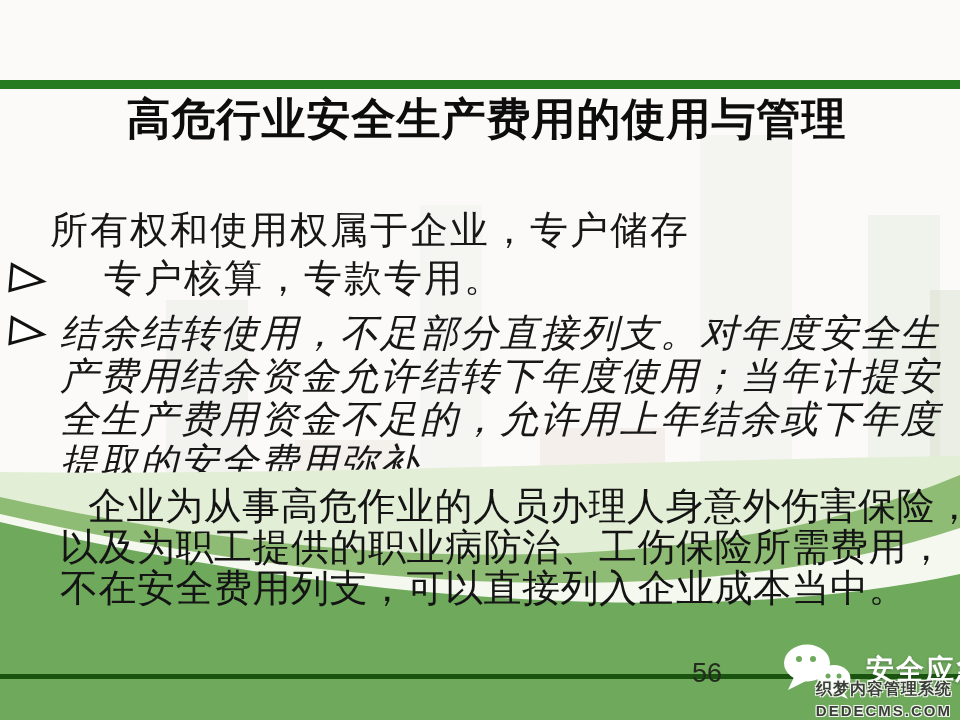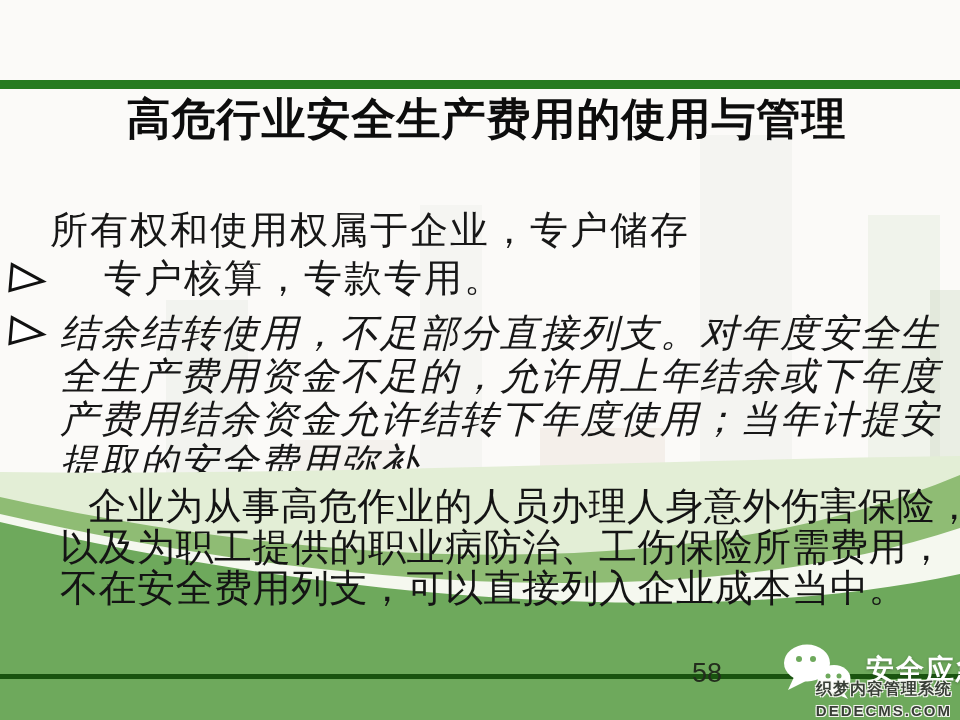--- a/index.html
+++ b/index.html
@@ -81,40 +81,40 @@
   </span>
   <div class="bodytext b1">专户核算，专款专用。</div>
 
   <span class="arrow a2">
     <svg width="46" height="40" viewBox="0 0 46 40">
       <polygon points="7,5 39,19 7,31" fill="#ffffff" stroke="#111111" stroke-width="3" transform="rotate(5 23 18)"></polygon>
     </svg>
   </span>
   <div class="bodytext b2">
     <div>结余结转使用，不足部分直接列支。对年度安全生</div>
+    <div>产费用结余资金允许结转下年度使用；当年计提安</div>
     <div>全生产费用资金不足的，允许用上年结余或下年度</div>
-    <div>产费用结余资金允许结转下年度使用；当年计提安</div>
     <div>提取的安全费用弥补。</div>
   </div>
 
   <svg class="swoosh" viewBox="0 0 960 270" preserveAspectRatio="none">
     <path d="M0,22 C320,26 640,10 960,6 L960,270 L0,270 Z" fill="#e3eed6"></path>
     <path d="M0,47 C330,120 700,135 960,25 L960,270 L0,270 Z" fill="#8fbc74"></path>
     <path d="M0,64 C330,140 700,165 960,78 L960,270 L0,270 Z" fill="#f5f8ef"></path>
     <path d="M0,72 C330,150 700,180 960,124 L960,270 L0,270 Z" fill="#6ea95c"></path>
   </svg>
 
   <div class="para">
     <div class="indent">企业为从事高危作业的人员办理人身意外伤害保险，</div>
     <div>以及为职工提供的职业病防治、工伤保险所需费用，</div>
     <div>不在安全费用列支，可以直接列入企业成本当中。</div>
   </div>
 
   <div class="footer-rule"></div>
-  <div class="pagenum">58</div>
+  <div class="pagenum">56</div>
 
   <div class="logo">
     <svg width="86" height="60" viewBox="0 0 86 60">
       <ellipse cx="27" cy="21" rx="23" ry="18.5" fill="#ffffff"></ellipse>
       <polygon points="14,35 8,48 26,39" fill="#ffffff"></polygon>
       <circle cx="19" cy="17" r="3" fill="#6ea95c"></circle>
       <circle cx="33" cy="17" r="3" fill="#6ea95c"></circle>
       <ellipse cx="54" cy="37" rx="16.5" ry="14" fill="#ffffff"></ellipse>
       <polygon points="62,48 68,57 52,50" fill="#ffffff"></polygon>
       <circle cx="48" cy="34" r="2.5" fill="#6ea95c"></circle>

